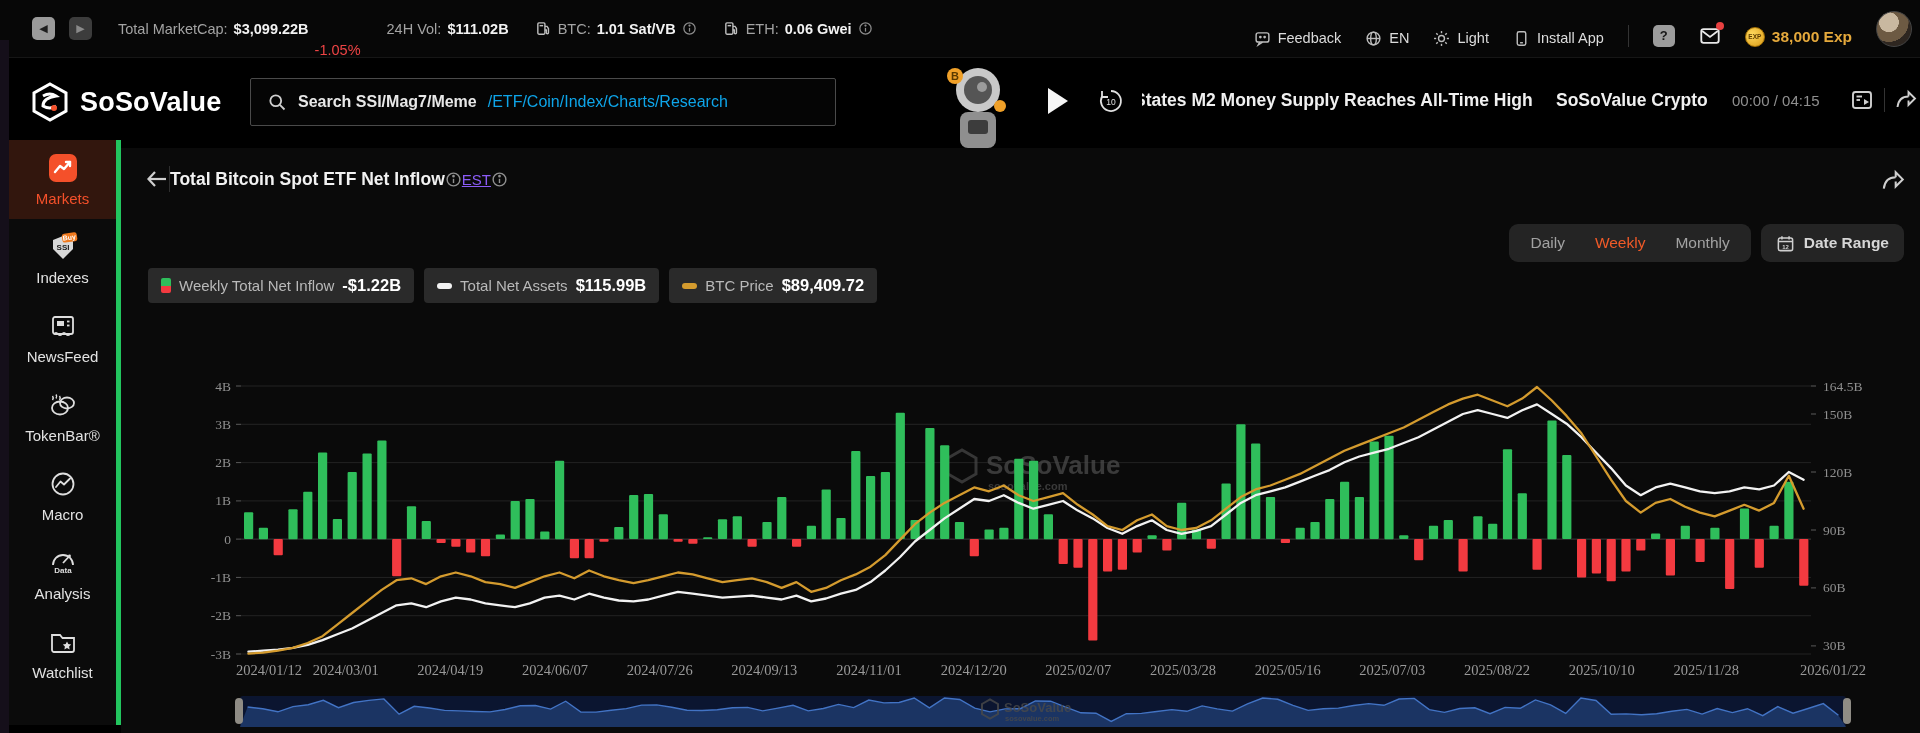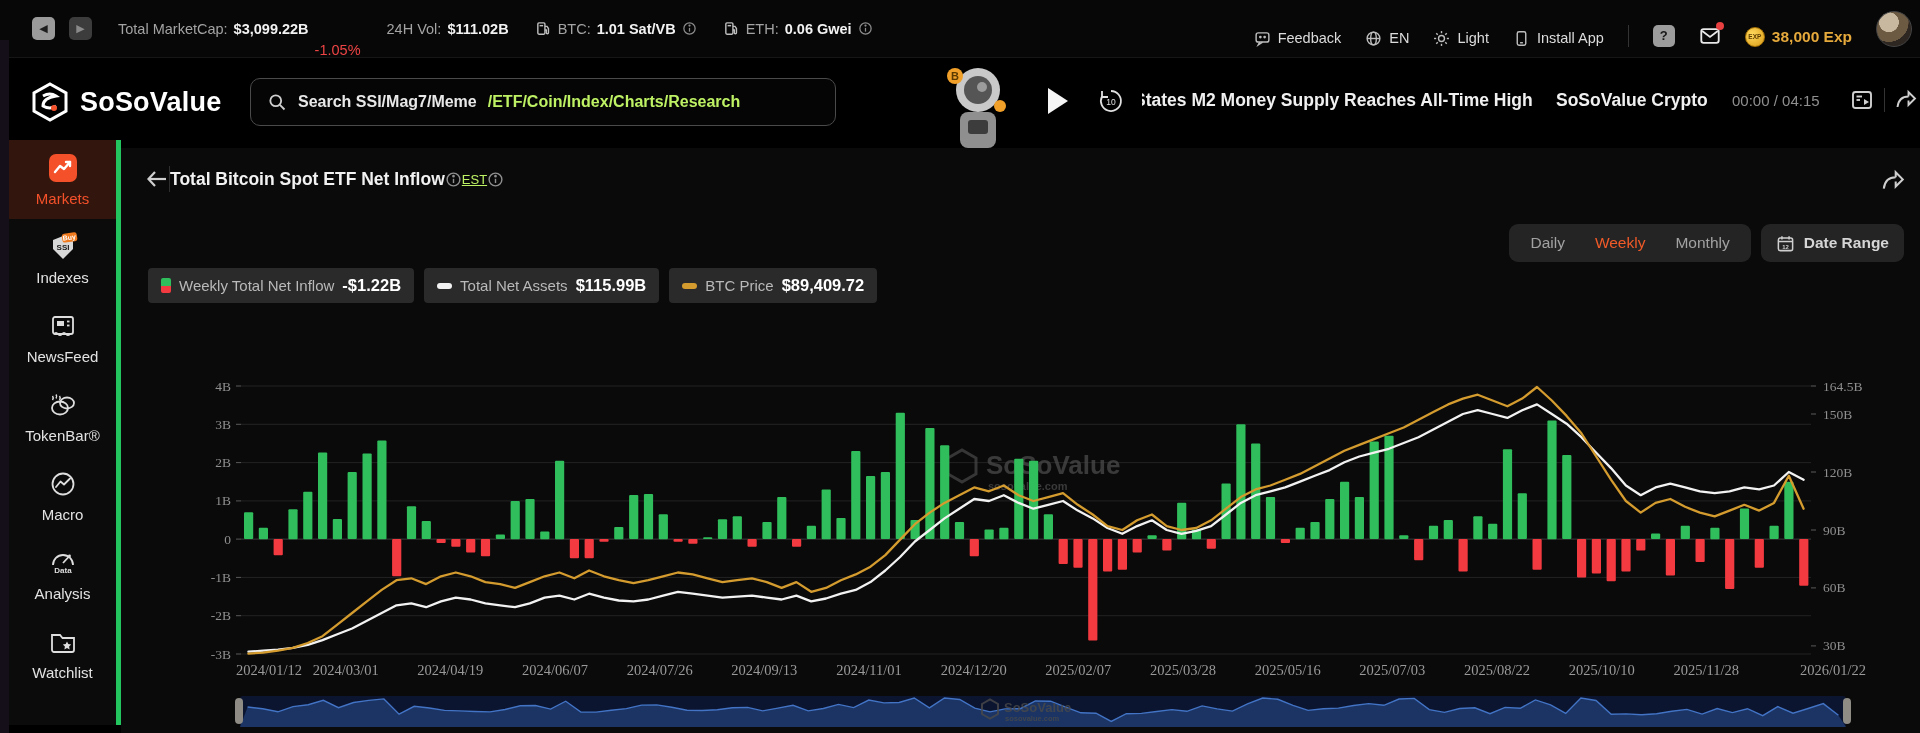--- a/index.html
+++ b/index.html
@@ -23,23 +23,23 @@
   .maildot { position:absolute; right:-3px; top:-3px; width:8px; height:8px; border-radius:50%; background:#e84040; }
   .expcoin { width:20px; height:20px; border-radius:50%; background:radial-gradient(circle at 35% 35%, #ffd95e, #d99a16); color:#5d3c00; font-size:6.5px; font-weight:bold; display:flex; align-items:center; justify-content:center; border:1px solid #a87406; }
   .expval { color:#e5a93c; font-weight:bold; font-size:15.5px; }
   .avatar { width:36px; height:36px; border-radius:50%; background:radial-gradient(circle at 35% 30%, #c9b8a0 0 30%, #6d5a43 31% 60%, #2e2620 61%); border:1px solid #444; margin-right:-18px; }
 
   
   #appbar { position:absolute; left:0; top:58px; width:1920px; height:90px; background:#000; }
   #logo { position:absolute; left:30px; top:24px; display:flex; align-items:center; gap:10px; cursor:pointer; }
   #logo .cube { width:40px; height:40px; }
   #logo .word { color:#fff; font-size:27px; font-weight:bold; letter-spacing:0.2px; }
-  #searchbox { position:absolute; left:250px; top:20px; width:586px; height:48px; border:1.5px solid #4a4a4a; border-radius:10px; display:flex; align-items:center; padding:0 16px; gap:11px; color:#9a9a9a; cursor:text; background:#050505; }
+  #searchbox { position:absolute; left:250px; top:20px; width:586px; height:48px; border:1.5px solid #4a4a4a; border-radius:2px; display:flex; align-items:center; padding:0 16px; gap:11px; color:#9a9a9a; cursor:text; background:#050505; }
   #searchbox .strong { color:#e8e8e8; font-weight:bold; }
-  #searchbox .rest { color:#bef264; font-weight:bold; }
+  #searchbox .rest { color:#0ea5e9; font-weight:normal; }
   #searchbox span { font-size:16px; white-space:nowrap; }
 
   #thumb { position:absolute; left:942px; top:4px; width:64px; height:86px; }
   #playbtn { position:absolute; left:1048px; top:30px; width:0; height:0; border-left:20px solid #f5f5f5; border-top:13px solid transparent; border-bottom:13px solid transparent; cursor:pointer; }
   #replay { position:absolute; left:1098px; top:30px; width:26px; height:26px; color:#e0e0e0; cursor:pointer; }
   #headline { position:absolute; left:1142px; top:32px; width:392px; height:24px; overflow:hidden; color:#f0f0f0; font-weight:bold; font-size:17.5px; white-space:nowrap; }
   #headline span { margin-left:-8px; display:inline-block; }
   #channel { position:absolute; left:1556px; top:32px; color:#f0f0f0; font-weight:bold; font-size:17.5px; white-space:nowrap; }
   #ptime { position:absolute; left:1732px; top:34px; color:#8f8f8f; font-size:15px; white-space:nowrap; }
   .pbicon { position:absolute; top:30px; width:24px; height:24px; color:#cfcfcf; cursor:pointer; }
@@ -55,21 +55,21 @@
   .sicon { width:30px; height:30px; color:#dedede; }
   .sicon svg { width:100%; height:100%; }
 
   #content { position:absolute; left:121px; top:148px; width:1799px; height:585px; background:#0a0a0a; }
 
   #chead { position:absolute; left:24px; top:18px; display:flex; align-items:center; gap:0; }
   #backarrow { color:#cfcfcf; width:24px; height:24px; cursor:pointer; }
   #chead .vdiv { height:26px; background:#2e2e2e; }
   #ctitle { color:#f2f2f2; font-size:17.5px; font-weight:bold; white-space:nowrap; }
   .info { width:17px; height:17px; color:#909090; }
-  #esttag { color:#bef264; font-size:13px;text-decoration:underline; }
+  #esttag { color:#8b5cf6; font-size:15px;text-decoration:underline; }
   #pageshare { position:absolute; right:14px; top:20px; width:26px; height:26px; color:#cfcfcf; cursor:pointer; }
 
   #controls { position:absolute; right:16px; top:76px; display:flex; gap:10px; align-items:center; }
   #segtabs { display:flex; align-items:center; background:#242424; border-radius:9px; height:38px; padding:0 6px; }
   .seg { font-size:15.5px; color:#a2a2a2; padding:0 15px; cursor:pointer; }
   .seg.active { color:#f05a28; }
   #daterange { display:flex; align-items:center; gap:9px; background:#242424; border-radius:9px; height:38px; padding:0 15px; color:#d6d6d6; font-size:15.5px; font-weight:bold; cursor:pointer; }
   #daterange svg { width:19px; height:19px; color:#cfcfcf; }
 
   #legend { position:absolute; left:27px; top:120px; display:flex; gap:10px; }

